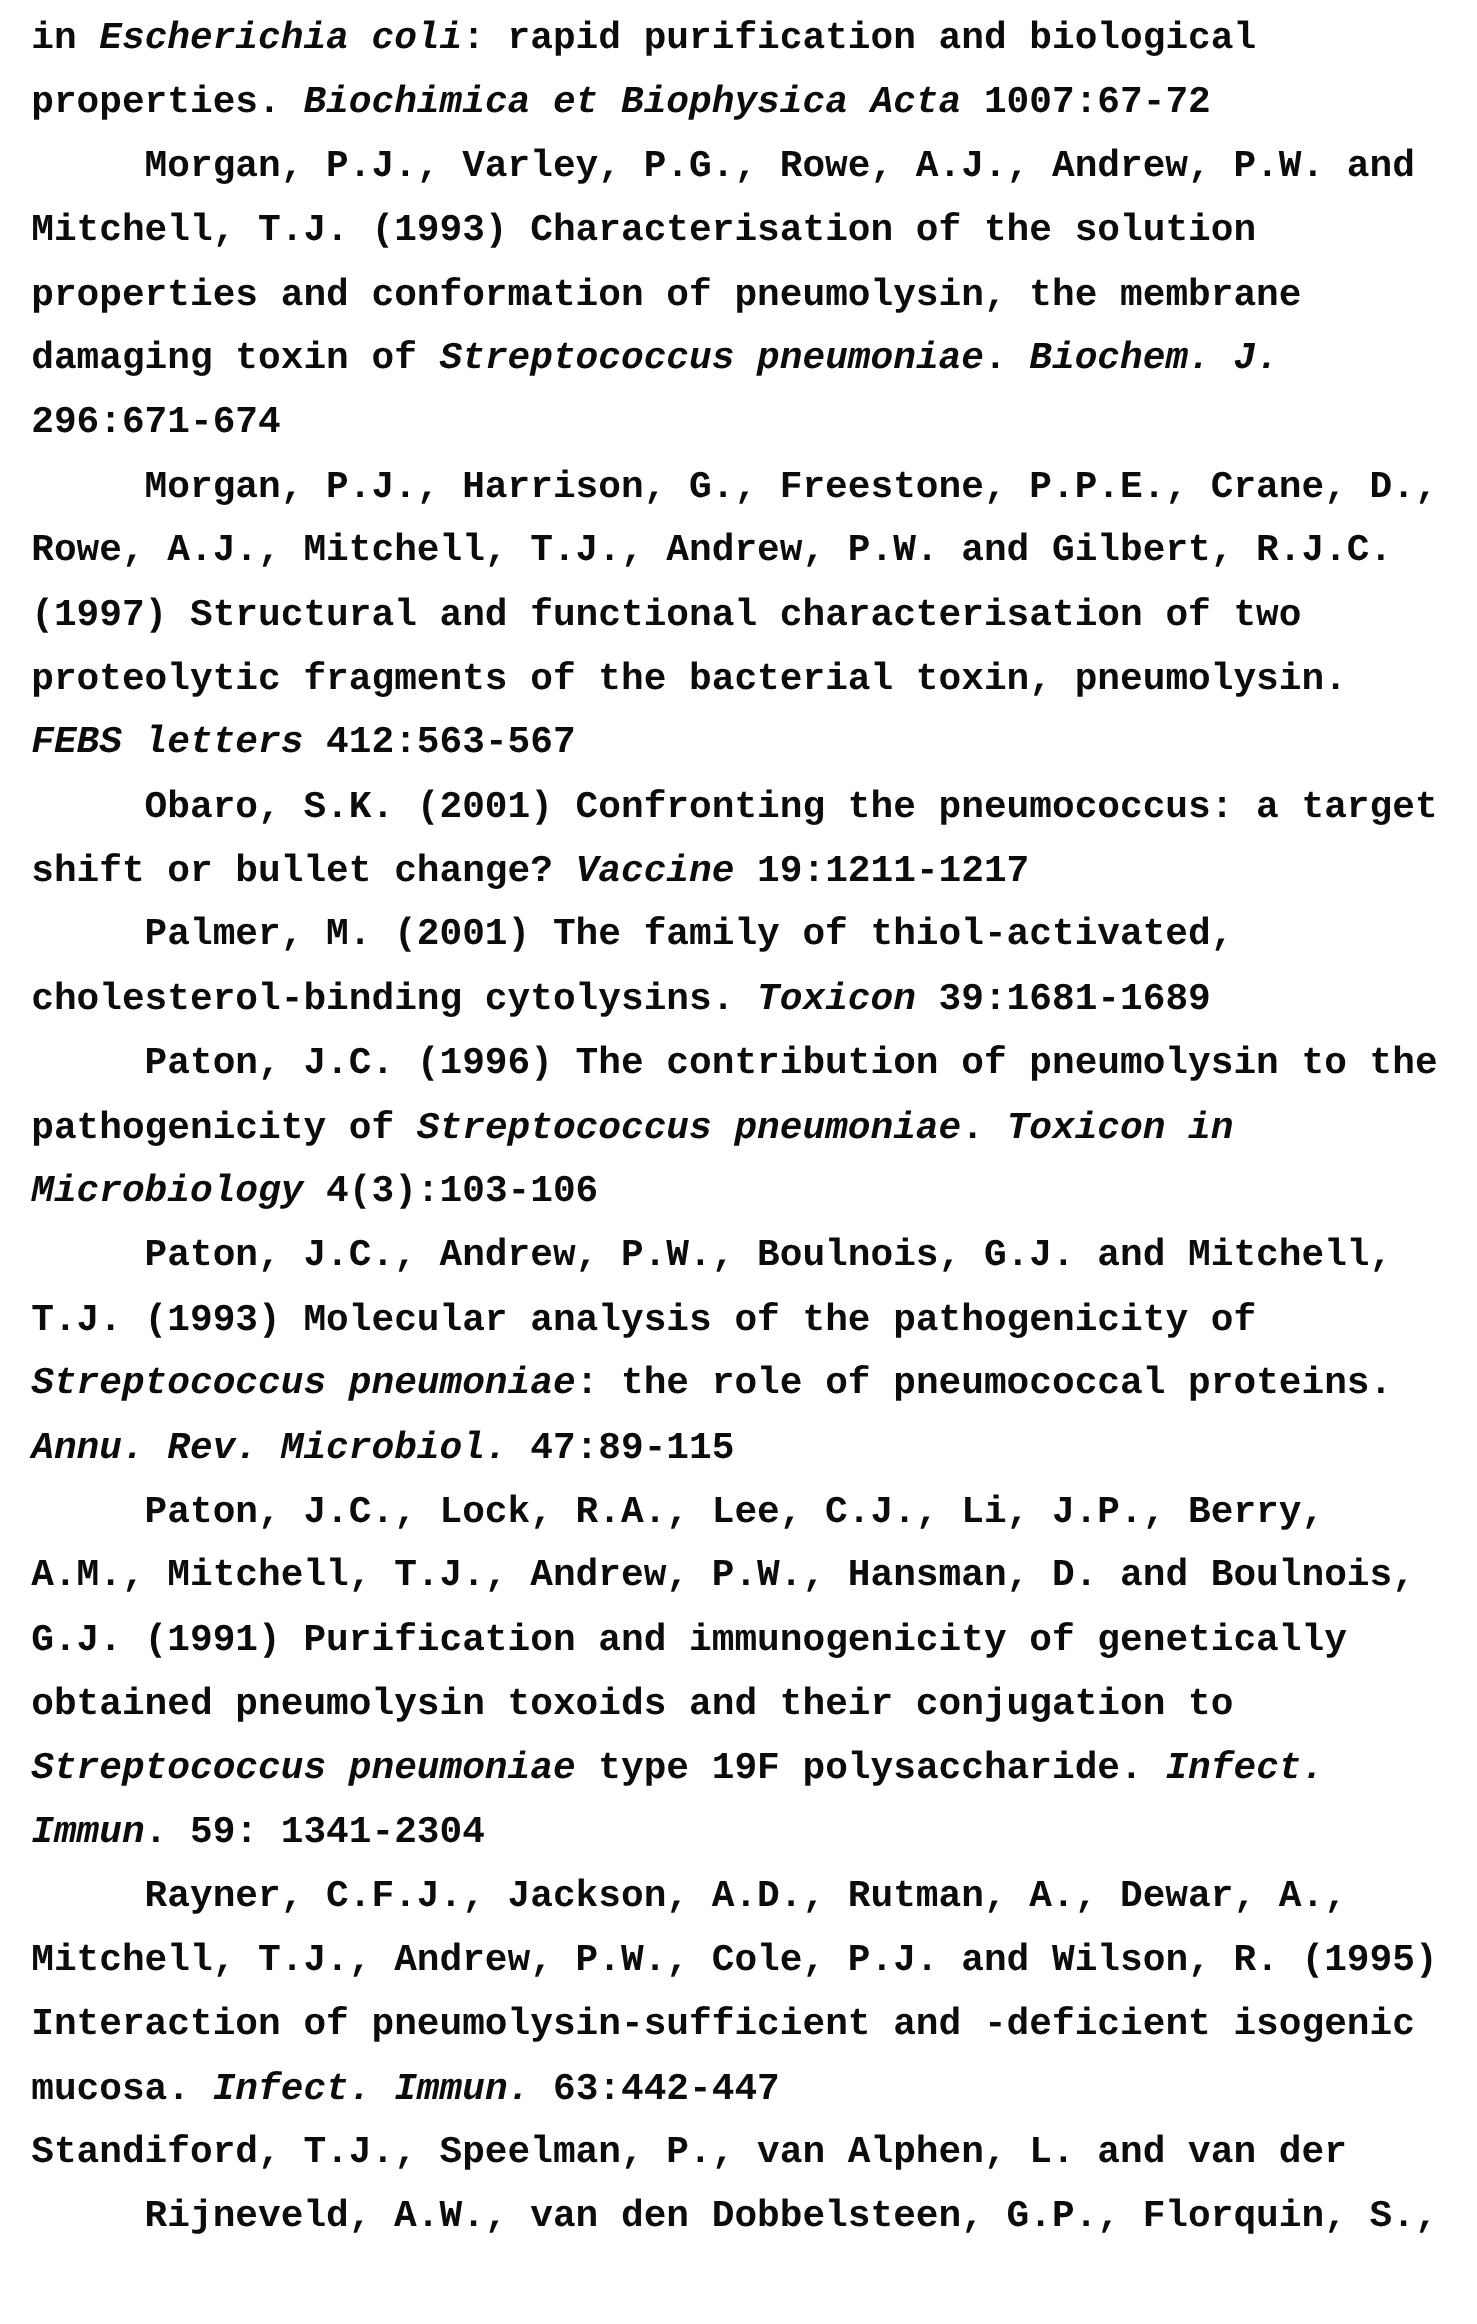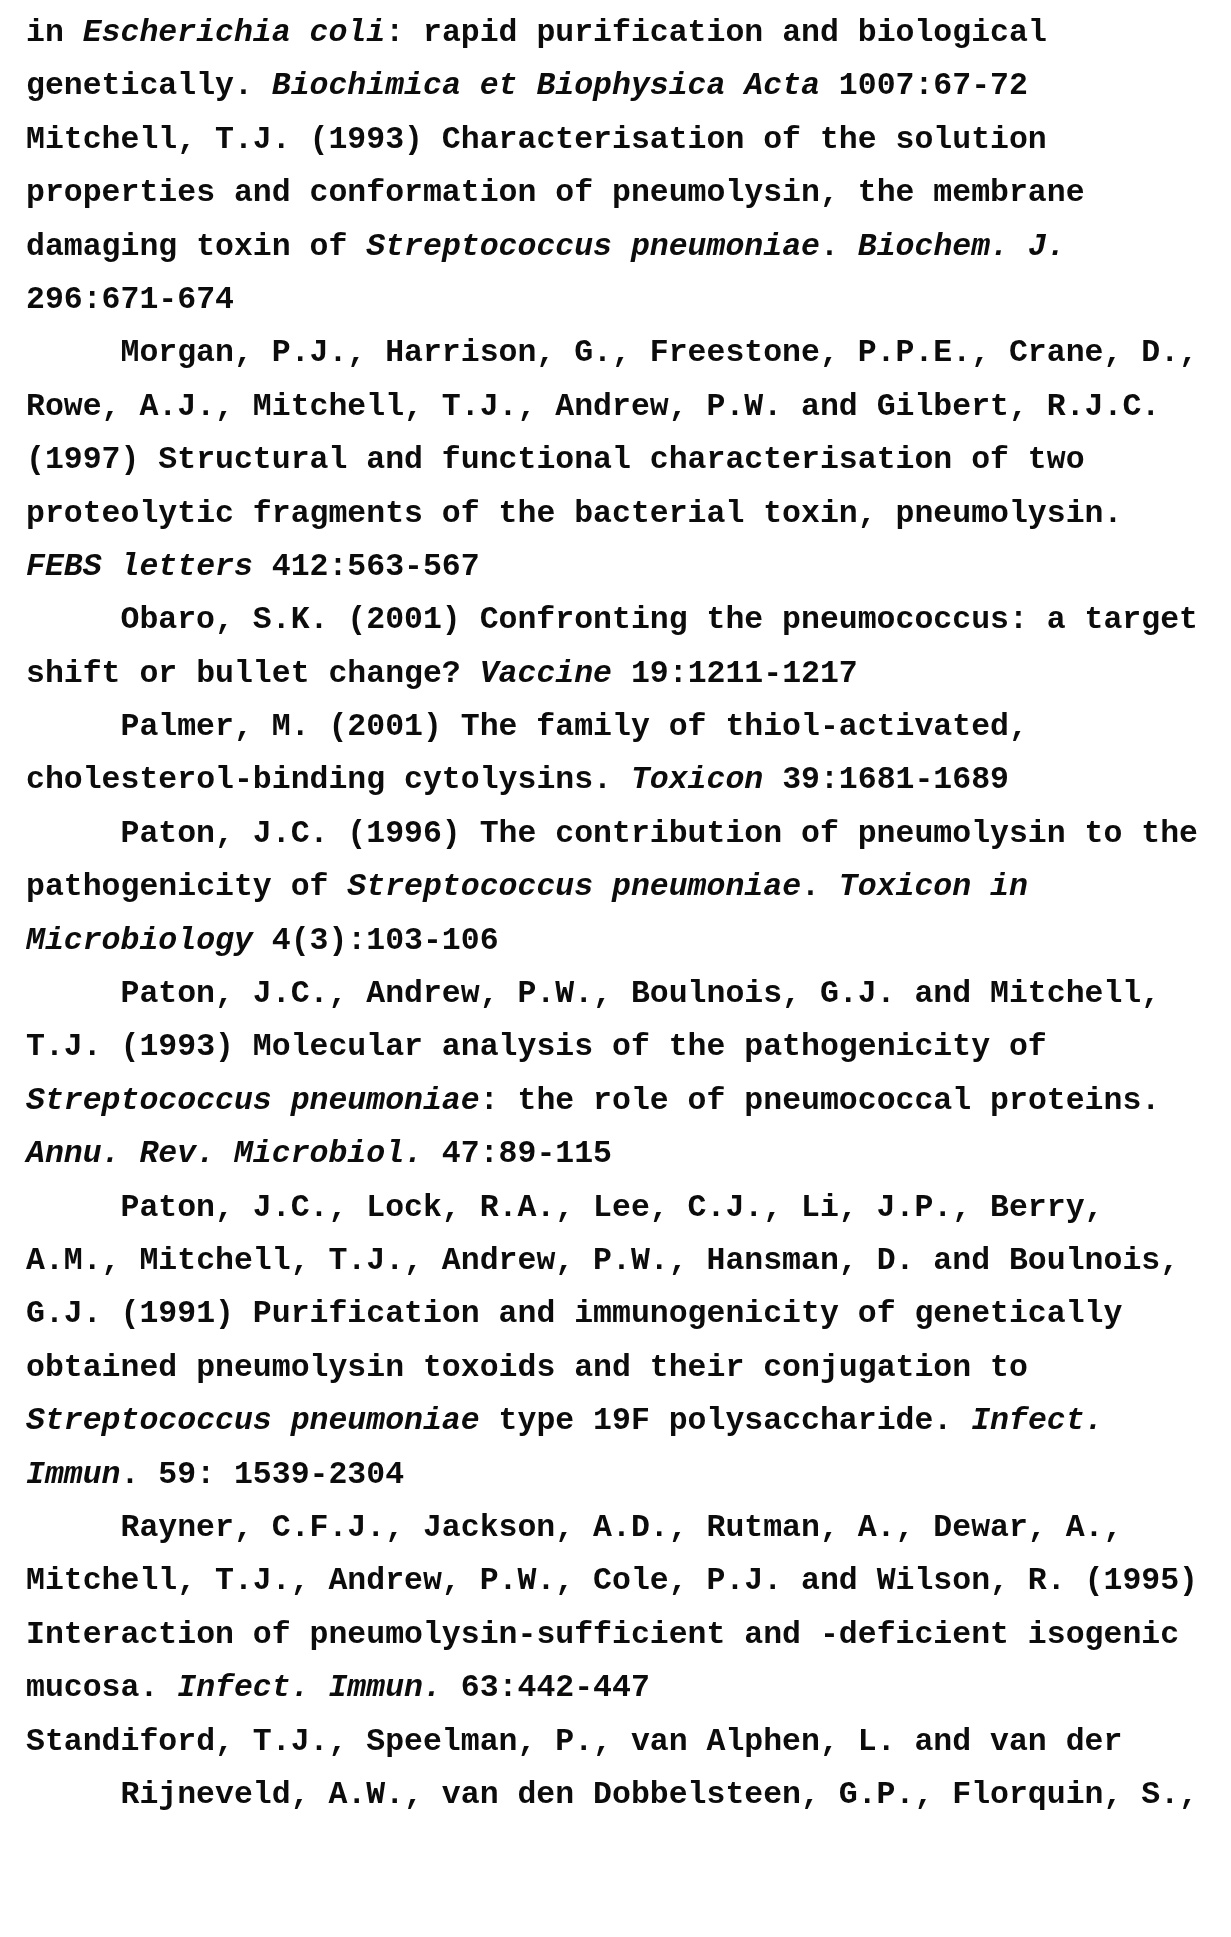--- a/index.html
+++ b/index.html
@@ -33,21 +33,22 @@
   }
   .seg { font-style: normal; }
   .seg.it { font-style: italic; }
 </style>
 </head>
 <body>
 
 <div class="page">
   <div id="bibliography">
       <div class="line"><span class="seg">in </span><span class="seg it">Escherichia coli</span><span class="seg">: rapid purification and biological</span></div>
-      <div class="line"><span class="seg">genetically. </span><span class="seg it">Biochimica et Biophysica Acta</span><span class="seg"> 1007:67-72</span></div>
+      <div class="line"><span class="seg">properties. </span><span class="seg it">Biochimica et Biophysica Acta</span><span class="seg"> 1007:67-72</span></div>
+      <div class="line indent"><span class="seg">Morgan, P.J., Varley, P.G., Rowe, A.J., Andrew, P.W. and</span></div>
       <div class="line"><span class="seg">Mitchell, T.J. (1993) Characterisation of the solution</span></div>
       <div class="line"><span class="seg">properties and conformation of pneumolysin, the membrane</span></div>
       <div class="line"><span class="seg">damaging toxin of </span><span class="seg it">Streptococcus pneumoniae</span><span class="seg">. </span><span class="seg it">Biochem. J.</span></div>
       <div class="line"><span class="seg">296:671-674</span></div>
       <div class="line indent"><span class="seg">Morgan, P.J., Harrison, G., Freestone, P.P.E., Crane, D.,</span></div>
       <div class="line"><span class="seg">Rowe, A.J., Mitchell, T.J., Andrew, P.W. and Gilbert, R.J.C.</span></div>
       <div class="line"><span class="seg">(1997) Structural and functional characterisation of two</span></div>
       <div class="line"><span class="seg">proteolytic fragments of the bacterial toxin, pneumolysin.</span></div>
       <div class="line"><span class="seg it">FEBS letters</span><span class="seg"> 412:563-567</span></div>
       <div class="line indent"><span class="seg">Obaro, S.K. (2001) Confronting the pneumococcus: a target</span></div>
@@ -59,21 +60,21 @@
       <div class="line"><span class="seg it">Microbiology</span><span class="seg"> 4(3):103-106</span></div>
       <div class="line indent"><span class="seg">Paton, J.C., Andrew, P.W., Boulnois, G.J. and Mitchell,</span></div>
       <div class="line"><span class="seg">T.J. (1993) Molecular analysis of the pathogenicity of</span></div>
       <div class="line"><span class="seg it">Streptococcus pneumoniae</span><span class="seg">: the role of pneumococcal proteins.</span></div>
       <div class="line"><span class="seg it">Annu. Rev. Microbiol.</span><span class="seg"> 47:89-115</span></div>
       <div class="line indent"><span class="seg">Paton, J.C., Lock, R.A., Lee, C.J., Li, J.P., Berry,</span></div>
       <div class="line"><span class="seg">A.M., Mitchell, T.J., Andrew, P.W., Hansman, D. and Boulnois,</span></div>
       <div class="line"><span class="seg">G.J. (1991) Purification and immunogenicity of genetically</span></div>
       <div class="line"><span class="seg">obtained pneumolysin toxoids and their conjugation to</span></div>
       <div class="line"><span class="seg it">Streptococcus pneumoniae</span><span class="seg"> type 19F polysaccharide. </span><span class="seg it">Infect.</span></div>
-      <div class="line"><span class="seg it">Immun</span><span class="seg">. 59: 1539-2304</span></div>
+      <div class="line"><span class="seg it">Immun</span><span class="seg">. 59: 1341-2304</span></div>
       <div class="line indent"><span class="seg">Rayner, C.F.J., Jackson, A.D., Rutman, A., Dewar, A.,</span></div>
       <div class="line"><span class="seg">Mitchell, T.J., Andrew, P.W., Cole, P.J. and Wilson, R. (1995)</span></div>
       <div class="line"><span class="seg">Interaction of pneumolysin-sufficient and -deficient isogenic</span></div>
       <div class="line"><span class="seg">mucosa. </span><span class="seg it">Infect. Immun.</span><span class="seg"> 63:442-447</span></div>
       <div class="line"><span class="seg">Standiford, T.J., Speelman, P., van Alphen, L. and van der</span></div>
       <div class="line indent"><span class="seg">Rijneveld, A.W., van den Dobbelsteen, G.P., Florquin, S.,</span></div>
     </div>
 </div>
 
 </body></html>

